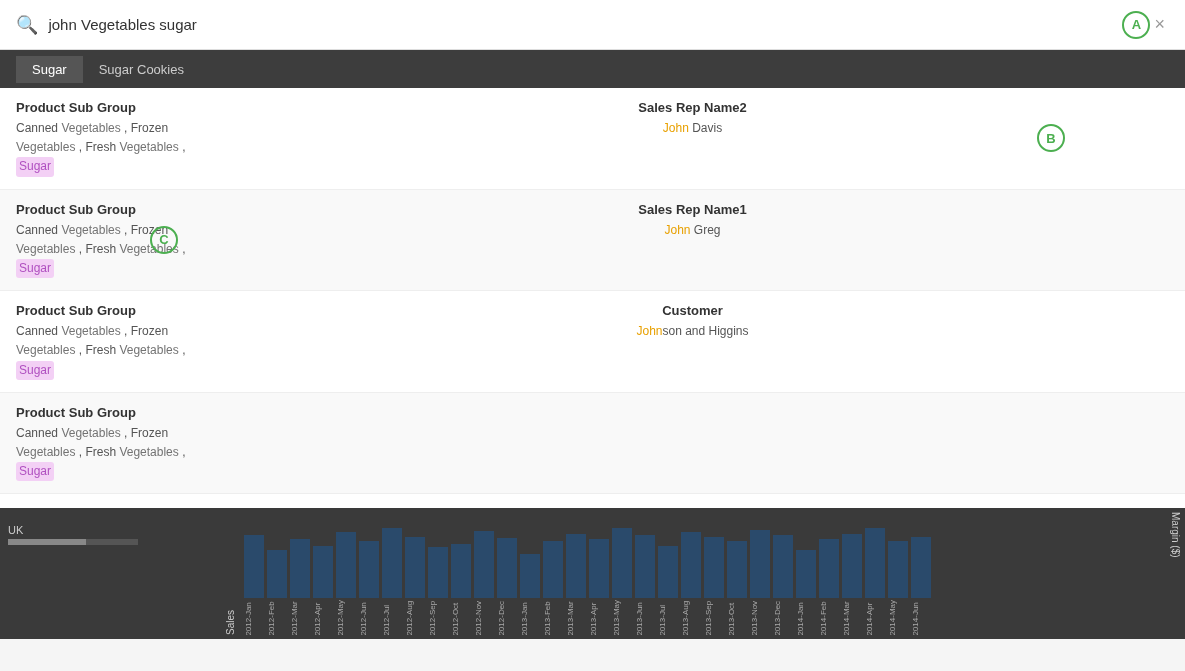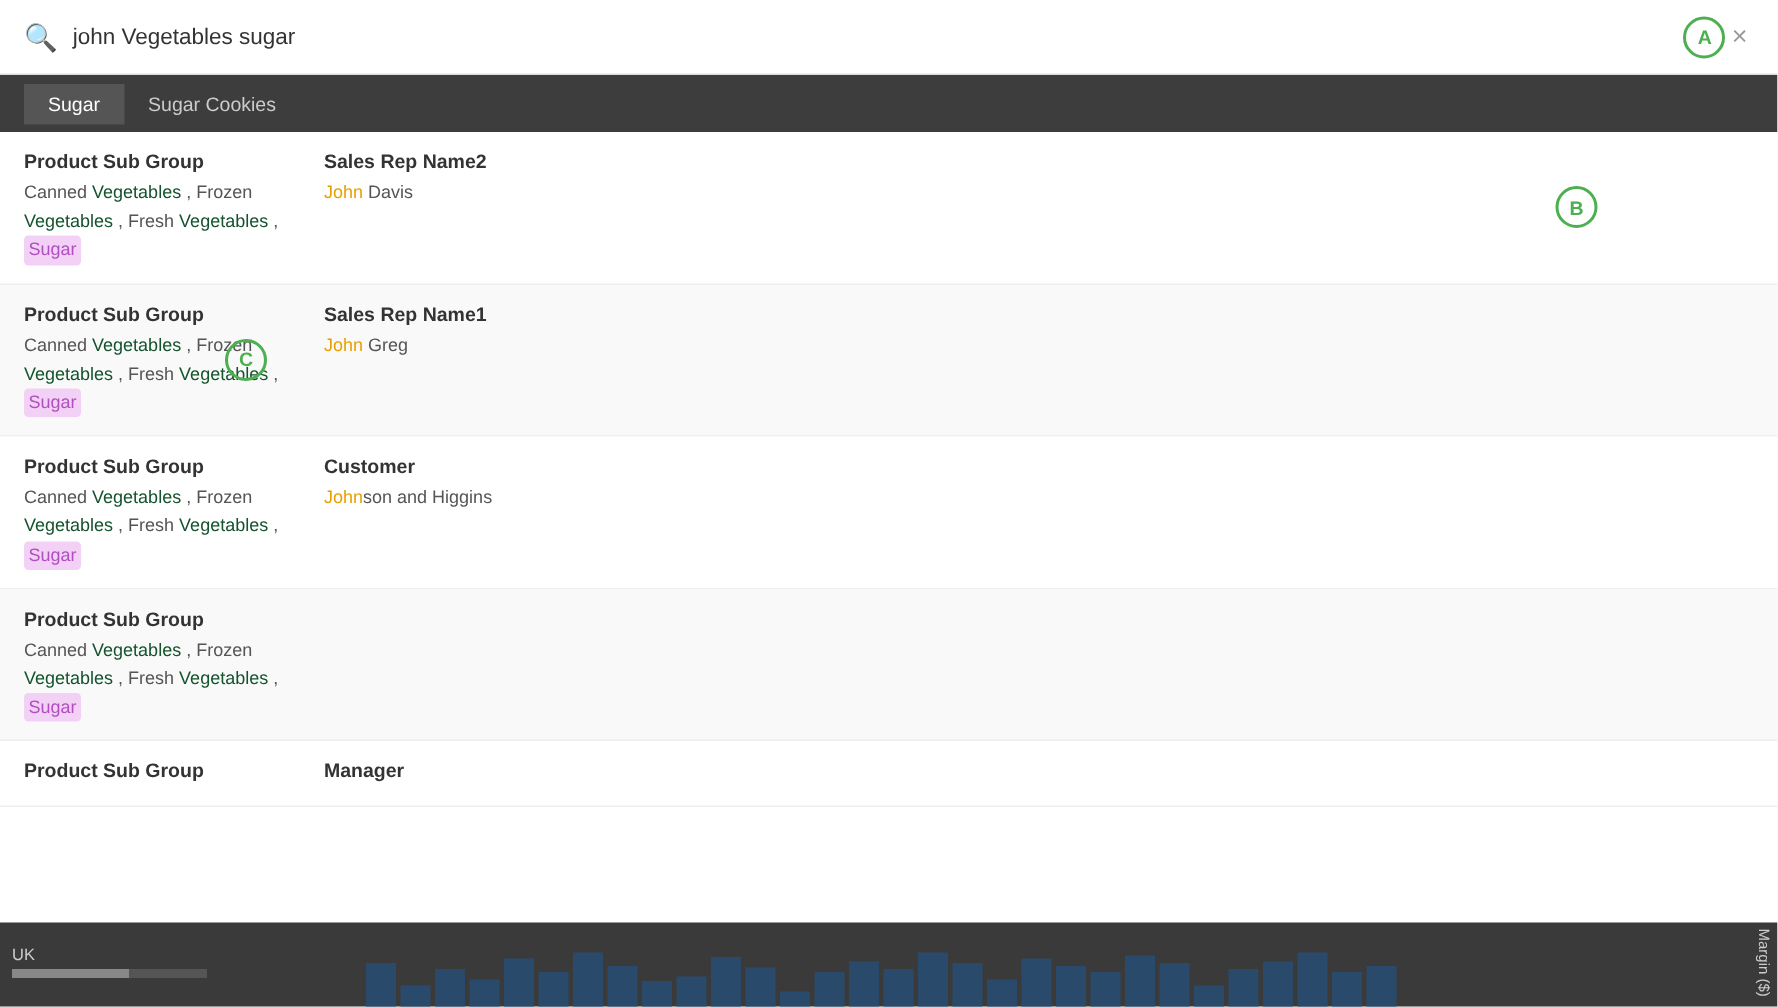--- a/index.html
+++ b/index.html
@@ -64,55 +64,56 @@
     }
     .tab.active {
       background: #555;
       color: #fff;
     }
 
     
     .results-area {
       background: #fff;
       overflow-y: auto;
-      height: 527px;
+      height: 420px;
     }
 
     .result-row {
       display: flex;
       align-items: stretch;
       border-bottom: 1px solid #eee;
       padding: 12px 16px;
       position: relative;
     }
     .result-row:nth-child(odd) { background: #fff; }
     .result-row:nth-child(even) { background: #f9f9f9; }
 
     .col-left {
       width: 200px;
       padding-right: 16px;
     }
     .col-right {
       flex: 1;
+      text-align: center;
     }
 
     .field-label {
       font-weight: bold;
       color: #333;
       font-size: 13px;
       margin-bottom: 4px;
     }
     .field-value {
       font-size: 12px;
       color: #555;
       line-height: 1.6;
     }
 
     .highlight-veg {
-      color: #14532d;
+      color: #737373;
       background: none;
     }
     .highlight-sugar {
       display: inline-block;
       background: #f3d0f5;
       color: #b050c0;
       border-radius: 3px;
       padding: 0 3px;
       font-size: 12px;
     }

